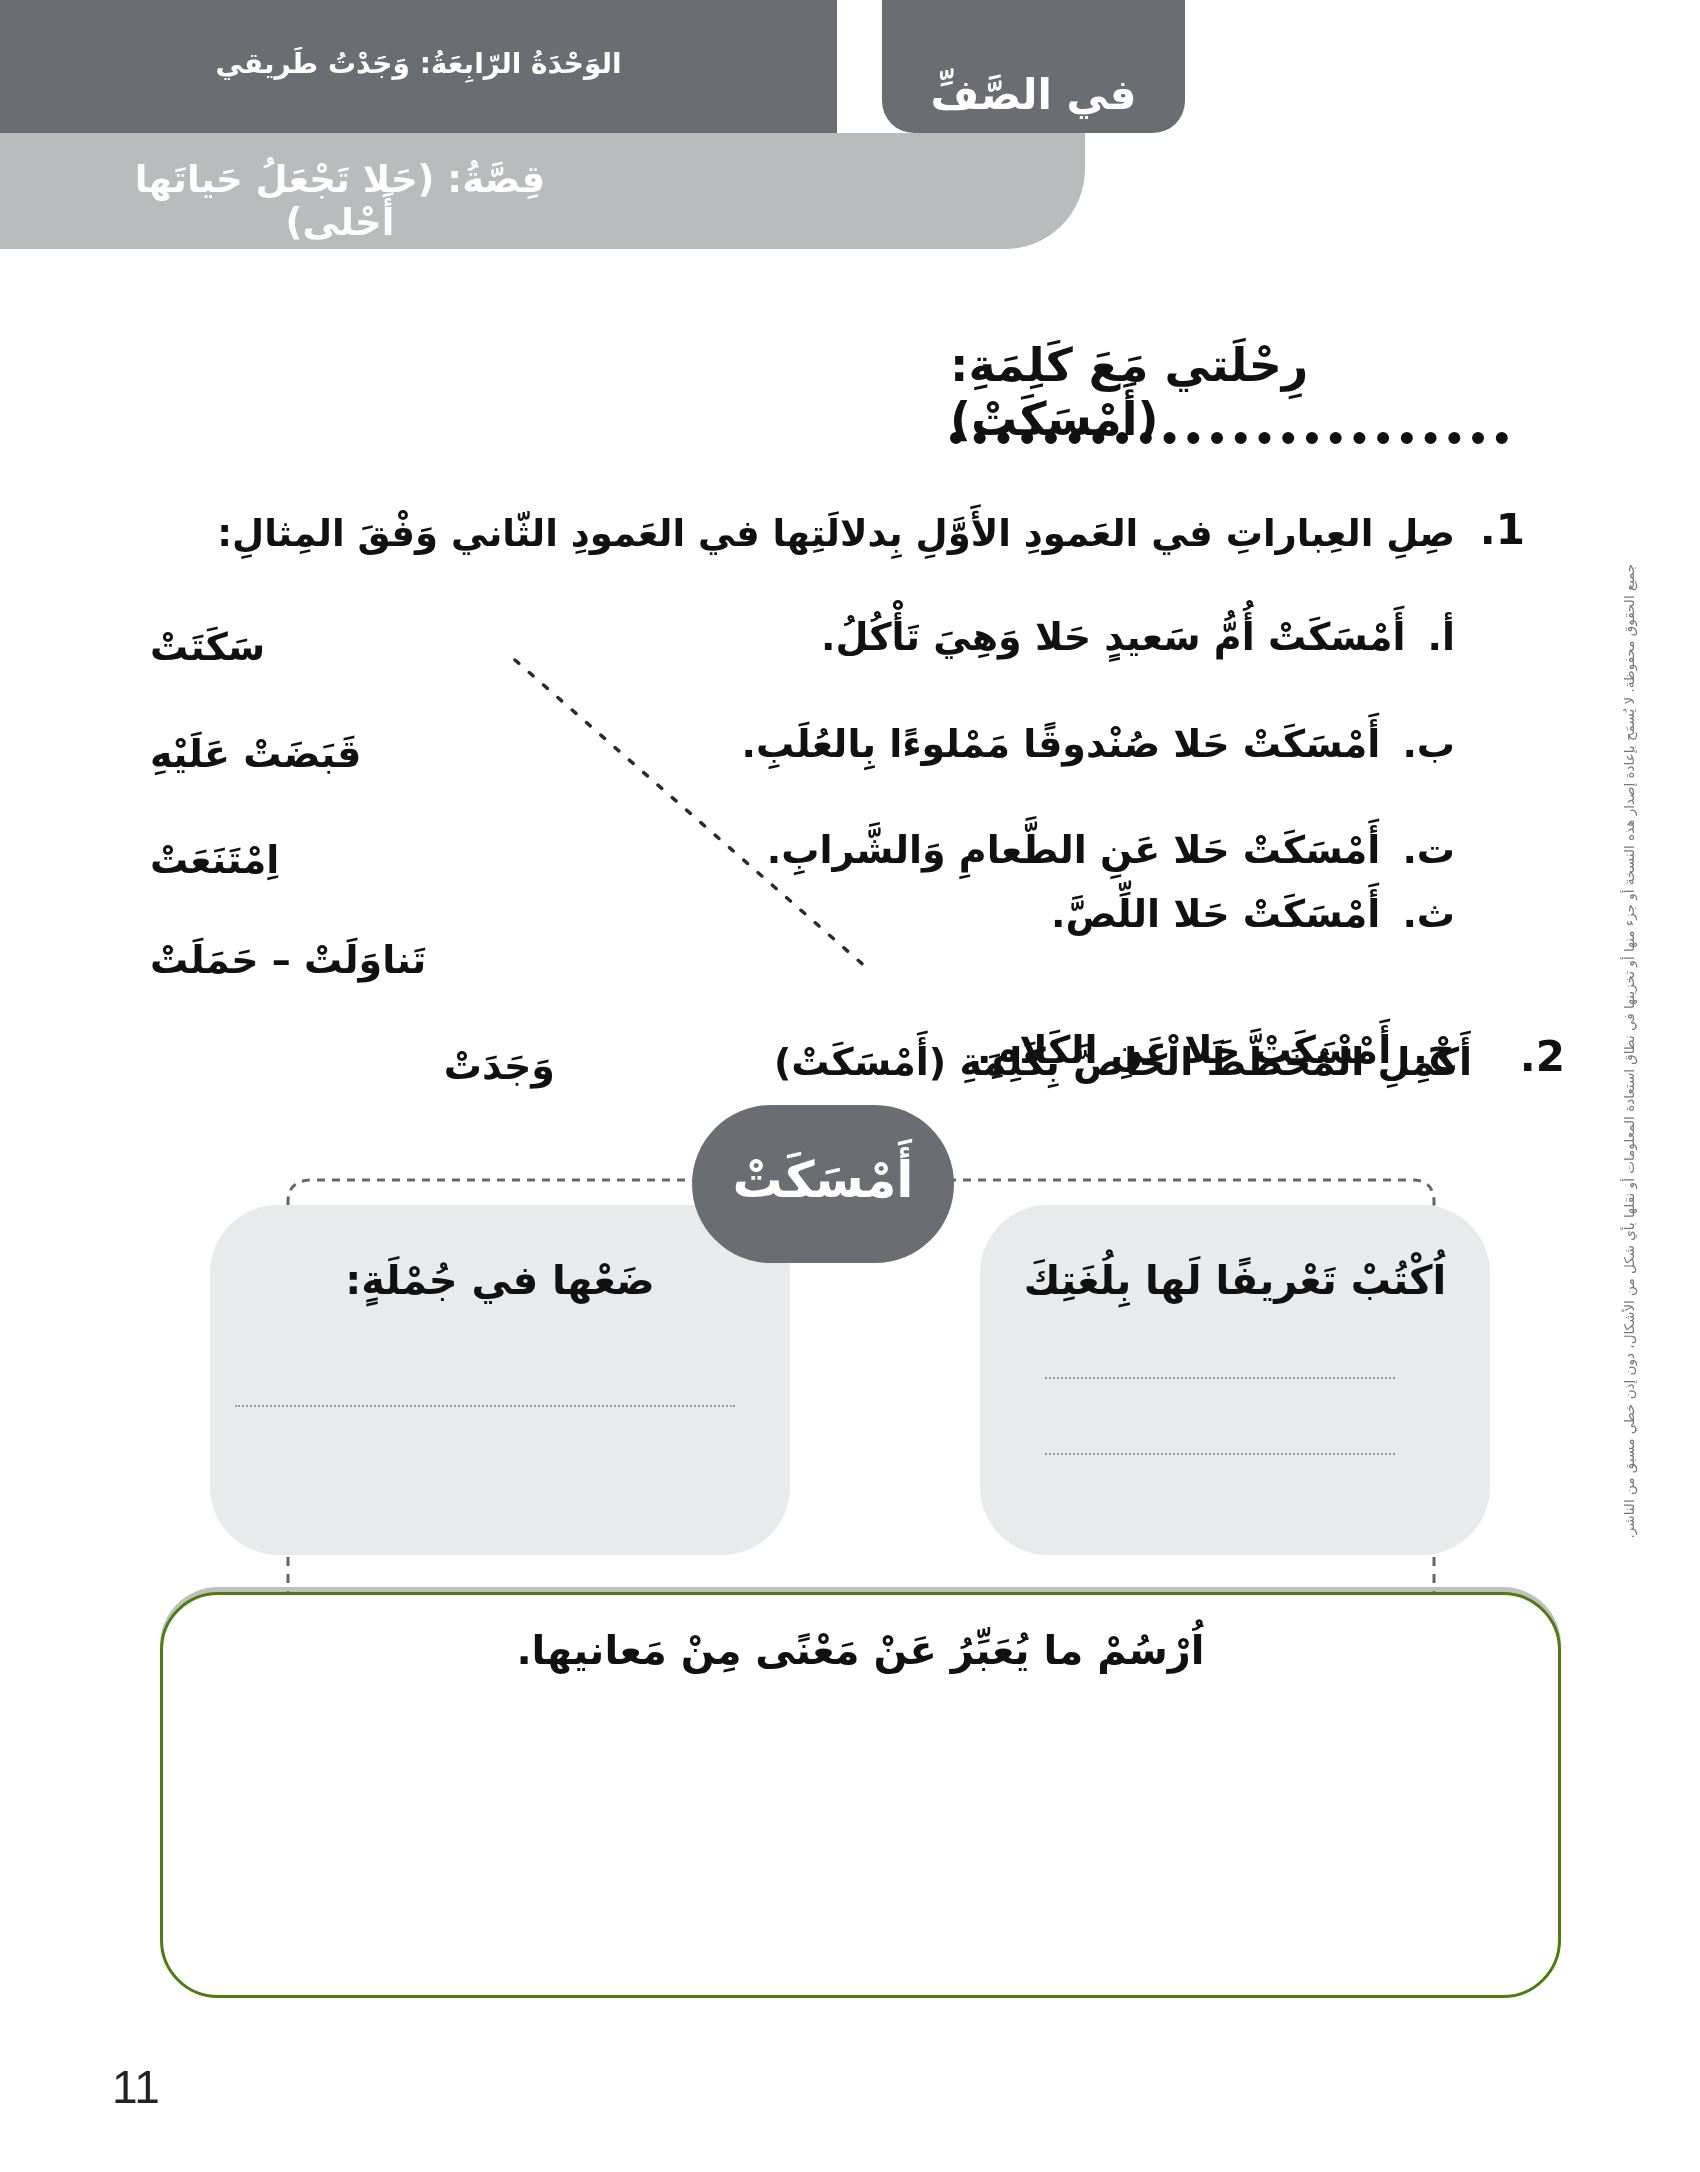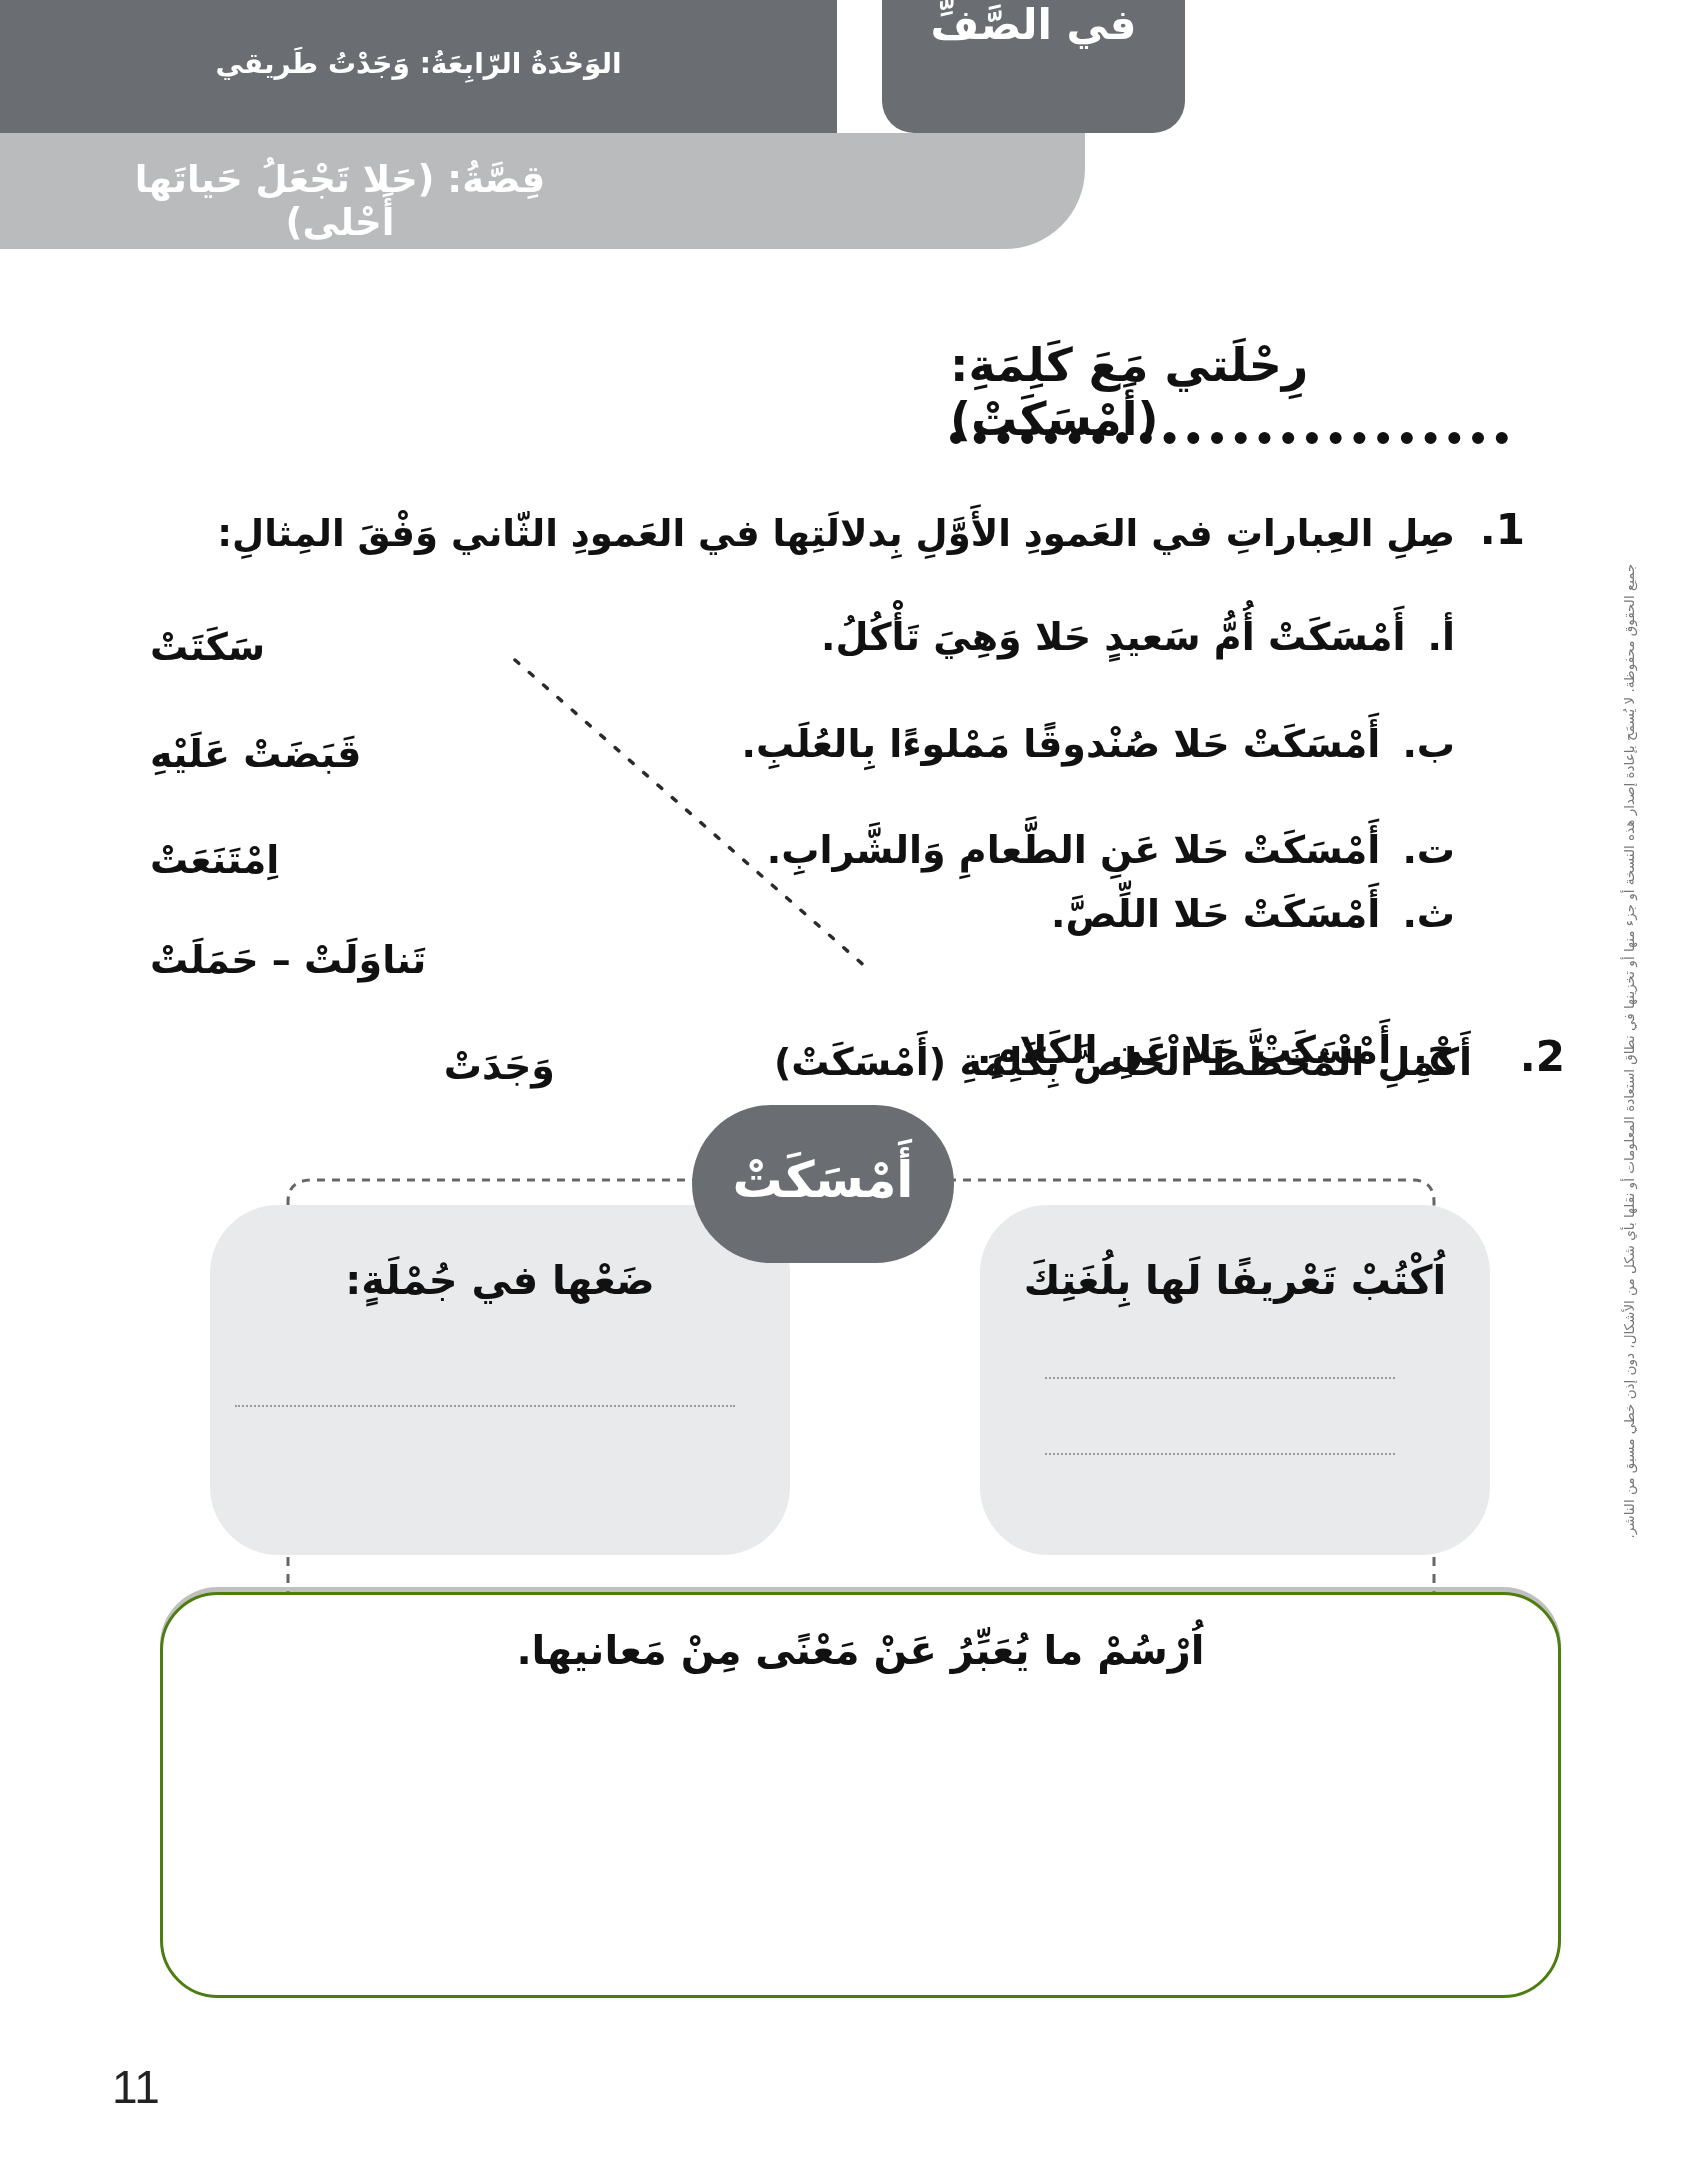--- a/index.html
+++ b/index.html
@@ -20,21 +20,21 @@
     left:0; top:133px; width:1085px; height:116px; background:#b9bbbd;
     border-bottom-left-radius:0; border-bottom-right-radius:0;
   }
   .bar-light-text {
     left:80px; top:158px; width:520px; text-align:center;
     color:#fff; font-size:37px; font-weight:bold;
   }
   .tab-box {
     left:882px; top:0; width:303px; height:133px; background:#6a6e73;
     border-radius:0 0 32px 32px;
-    display:flex; align-items:flex-start; justify-content:center;
+    display:flex; align-items:flex-end; justify-content:center;
   }
   .tab-box .t { color:#fff; font-size:42px; font-weight:bold; padding-bottom:14px; }
 
   
   .sec-title {
     top:338px; left:950px; width:558px; text-align:left;
     font-size:46px; font-weight:bold;
   }
   .sec-dots {
     top:432px; left:950px; width:558px; height:0;

